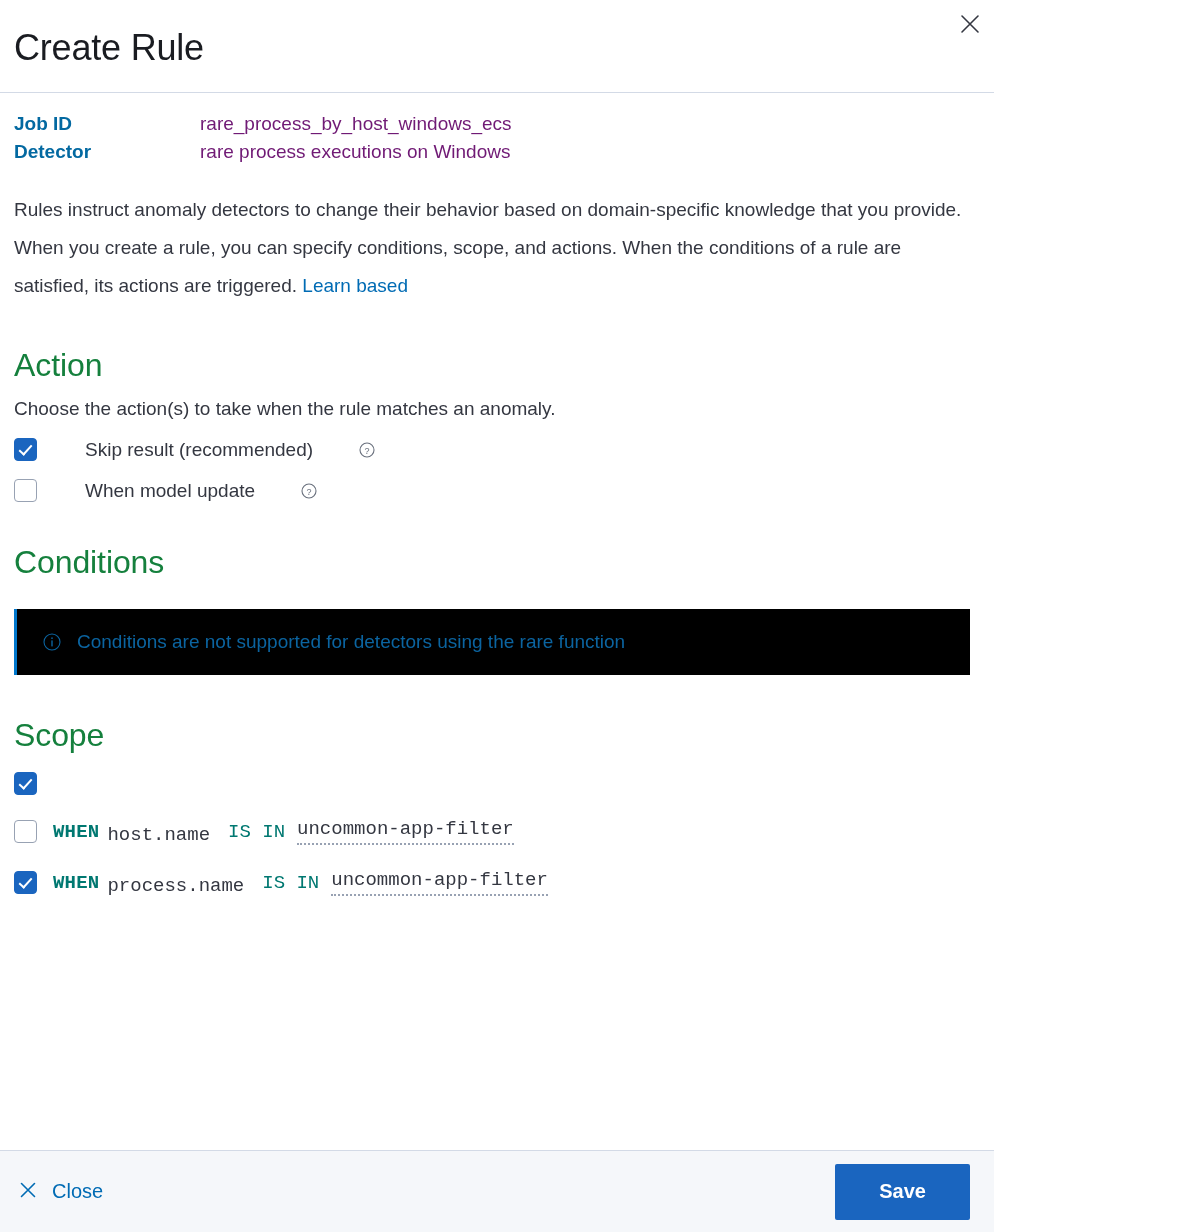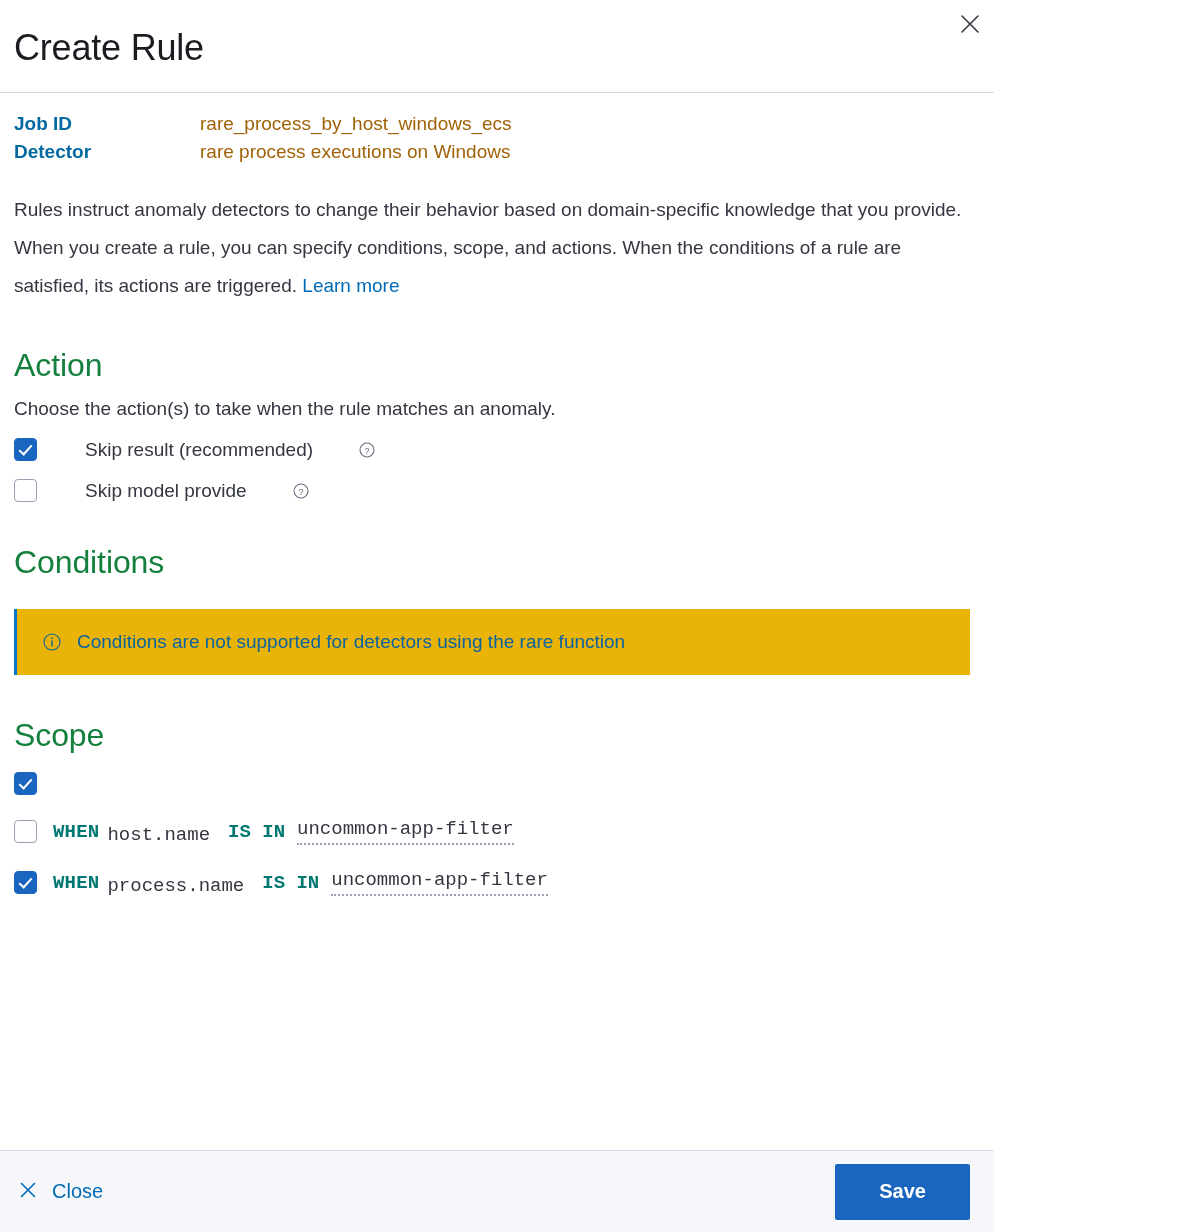--- a/index.html
+++ b/index.html
@@ -66,21 +66,21 @@
   }
   .meta-label {
     width: 186px;
     font-size: 19px;
     font-weight: bold;
     color: #0369a1;
     flex: 0 0 auto;
   }
   .meta-value {
     font-size: 19px;
-    color: #a16207;
+    color: #701a75;
   }
   .intro {
     margin: 28px 0 0 0;
     font-size: 19px;
     line-height: 38px;
     color: #343741;
     max-width: 1160px;
   }
   .link {
     color: #006bb4;
@@ -145,21 +145,21 @@
     display: inline-flex;
     align-items: center;
     justify-content: center;
     cursor: pointer;
   }
   .help-icon svg { display: block; }
 
   
   .callout {
     margin-top: 28px;
-    background: #eab308;
+    background: #000000;
     border-left: 3px solid #0077cc;
     padding: 22px 20px 22px 26px;
     display: flex;
     align-items: center;
   }
   .callout-icon {
     width: 18px;
     height: 18px;
     flex: 0 0 auto;
     margin-right: 16px;
@@ -186,21 +186,21 @@
     font-weight: 700;
     letter-spacing: 0.2px;
   }
   .fld {
     color: #343741;
     margin-left: 8px;
     margin-top: 7px;
   }
   .op {
     color: #007871;
-    font-weight: 700;
+    font-weight: 400;
     margin-left: 18px;
   }
   .val {
     color: #343741;
     margin-left: 12px;
     border-bottom: 2px dotted #98a2b3;
     padding-bottom: 3px;
   }
 
   
@@ -262,39 +262,39 @@
 
     <div class="meta-row">
       <div class="meta-label">Job ID</div>
       <div class="meta-value">rare_process_by_host_windows_ecs</div>
     </div>
     <div class="meta-row">
       <div class="meta-label">Detector</div>
       <div class="meta-value">rare process executions on Windows</div>
     </div>
 
-    <p class="intro"><span>Rules instruct anomaly detectors to change their behavior based on domain-specific knowledge that you provide. When you create a rule, you can specify conditions, scope, and actions. When the conditions of a rule are satisfied, its actions are triggered. </span><a class="link">Learn more</a></p>
+    <p class="intro"><span>Rules instruct anomaly detectors to change their behavior based on domain-specific knowledge that you provide. When you create a rule, you can specify conditions, scope, and actions. When the conditions of a rule are satisfied, its actions are triggered. </span><a class="link">Learn based</a></p>
 
     <h2 class="section">Action</h2>
     <p class="section-sub">Choose the action(s) to take when the rule matches an anomaly.</p>
 
     <div class="check-row">
       <span class="cbox checked"></span>
       <span class="check-label">Skip result (recommended)</span>
       <span class="help-icon">
         <svg width="16" height="16" viewBox="0 0 16 16">
           <circle cx="8" cy="8" r="7" fill="none" stroke="#69707d" stroke-width="1.1"></circle>
           <text x="8" y="11.5" text-anchor="middle" font-size="9" fill="#69707d" font-family="Liberation Sans, sans-serif">?</text>
         </svg>
       </span>
     </div>
 
     <div class="check-row">
       <span class="cbox"></span>
-      <span class="check-label">Skip model provide</span>
+      <span class="check-label">When model update</span>
       <span class="help-icon">
         <svg width="16" height="16" viewBox="0 0 16 16">
           <circle cx="8" cy="8" r="7" fill="none" stroke="#69707d" stroke-width="1.1"></circle>
           <text x="8" y="11.5" text-anchor="middle" font-size="9" fill="#69707d" font-family="Liberation Sans, sans-serif">?</text>
         </svg>
       </span>
     </div>
 
     <h2 class="section">Conditions</h2>
 

